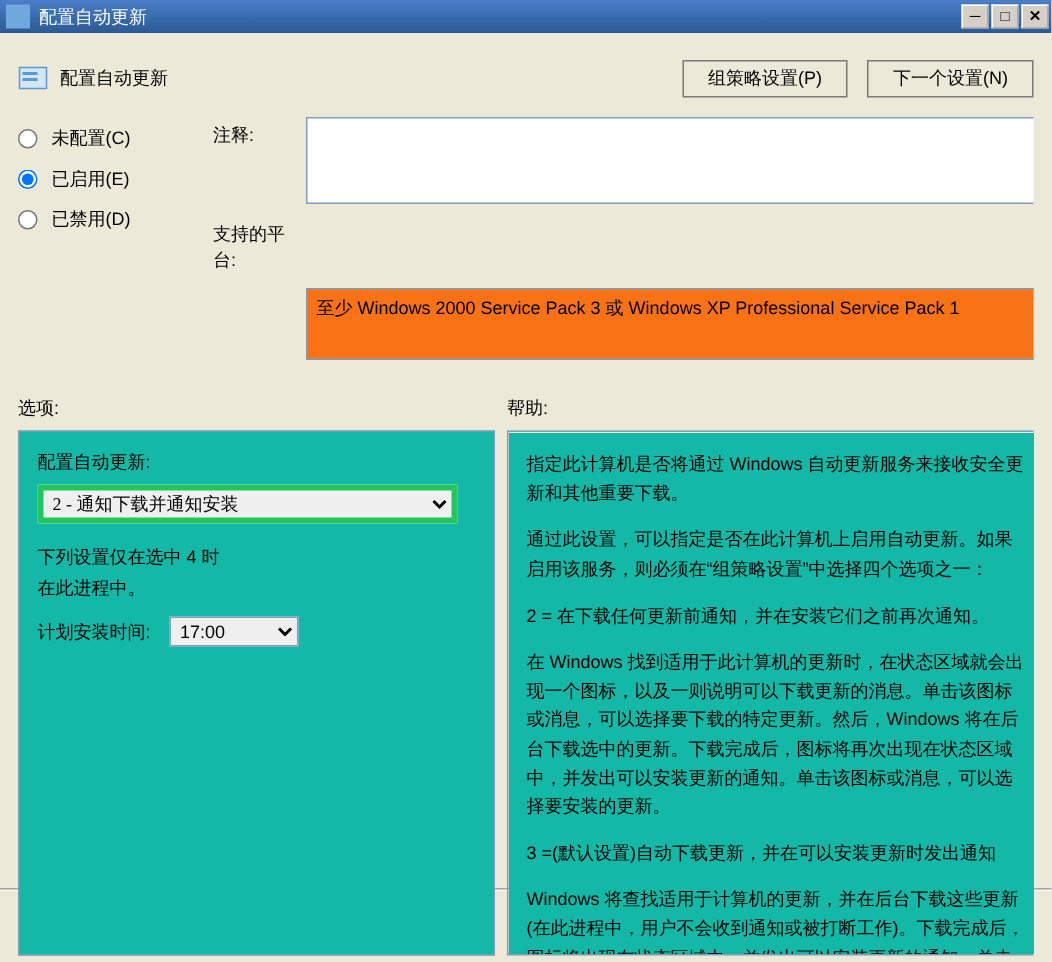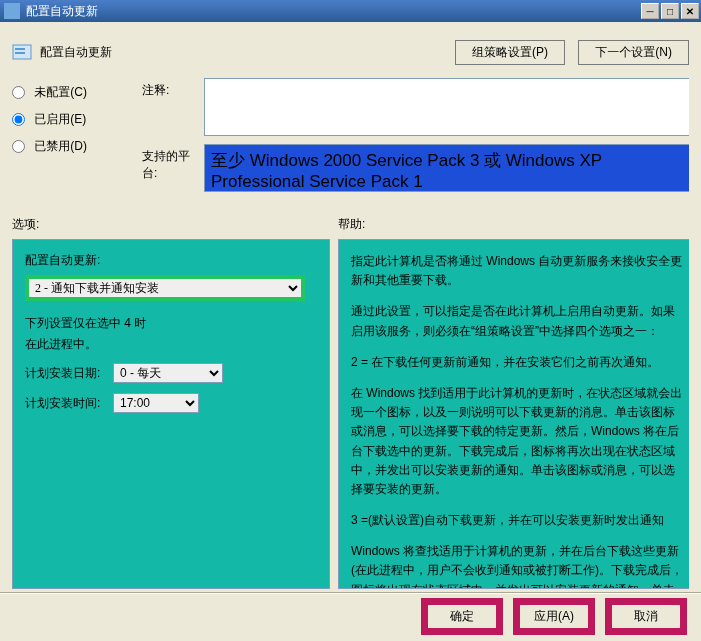--- a/index.html
+++ b/index.html
@@ -93,26 +93,27 @@
   background: #fff;
   border: 1px solid #7f9db9;
   border-right: none;
   padding: 4px;
   font-size: 12px;
   overflow-y: scroll;
 }
 .platform-box {
   flex: 1;
   height: 48px;
-  background: #1d4ed8;
+  background: #f97316;
   border: 1px solid #7f9db9;
   border-right: none;
   padding: 4px 6px;
-  font-size: 17px;
+  font-size: 12px;
   overflow-y: scroll;
+  margin-top: 48px;
 }
 .section-labels {
   display: flex;
   margin-top: 16px;
   margin-bottom: 6px;
 }
 .section-labels div:first-child { width: 326px; }
 .panels {
   display: flex;
   gap: 8px;
@@ -245,26 +246,20 @@
 
   <div class="panels">
     <div class="panel panel-left">
       <div class="opt-label">配置自动更新:</div>
       <select class="opt-select">
         <option>2 - 通知下载并通知安装</option>
       </select>
       <div class="note">下列设置仅在选中 4 时</div>
       <div class="note" style="margin-bottom:10px">在此进程中。</div>
       <div class="sched-row">
-        <span class="sl">计划安装日期:</span>
-        <select class="small-select">
-          <option>0 - 每天</option>
-        </select>
-      </div>
-      <div class="sched-row">
         <span class="sl">计划安装时间:</span>
         <select class="small-select" style="width:86px">
           <option>17:00</option>
         </select>
       </div>
     </div>
     <div class="panel panel-right">
       <p>指定此计算机是否将通过 Windows 自动更新服务来接收安全更新和其他重要下载。</p>
       <p>通过此设置，可以指定是否在此计算机上启用自动更新。如果启用该服务，则必须在“组策略设置”中选择四个选项之一：</p>
       <p>2 = 在下载任何更新前通知，并在安装它们之前再次通知。</p>

